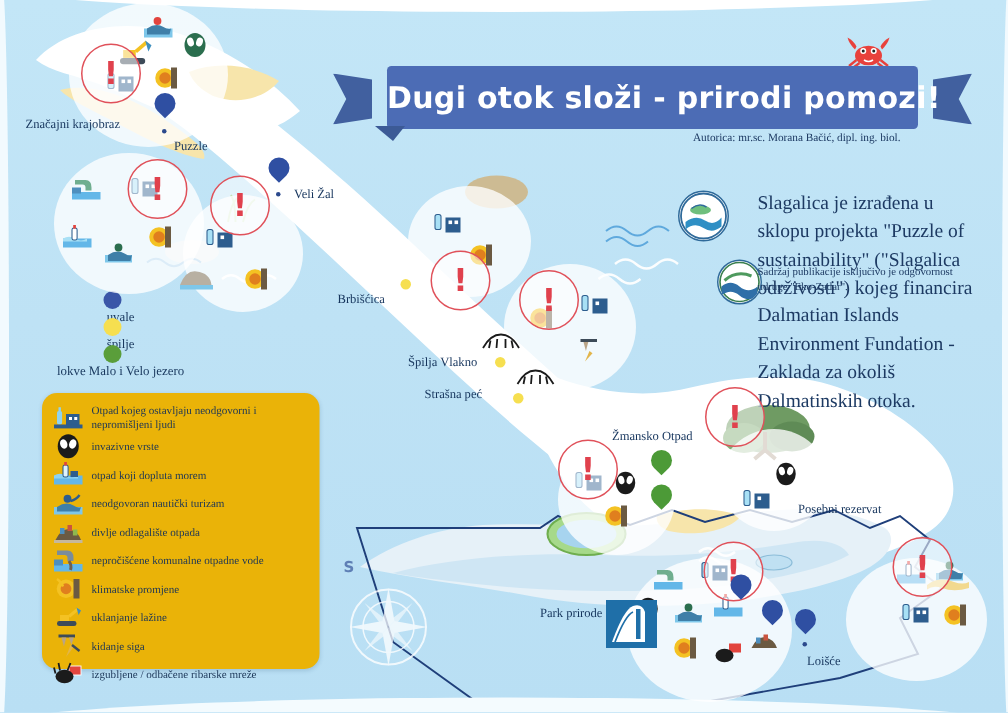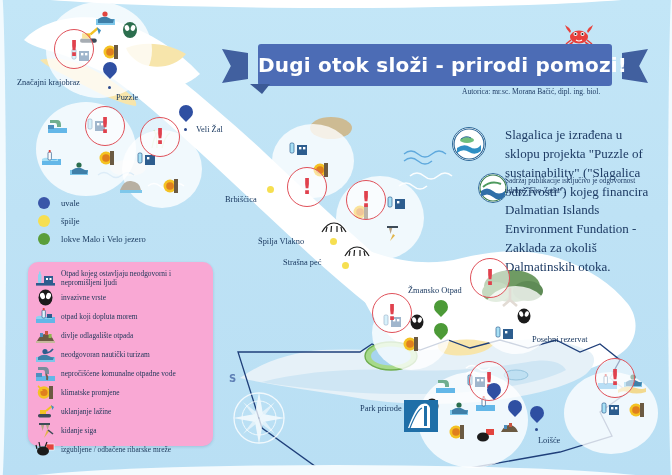--- a/index.html
+++ b/index.html
@@ -42,26 +42,26 @@
   .blurb{position:absolute;left:505px;top:126px;width:155px;font-size:13px;line-height:1.45;color:#1d3a63;}
   .blurb2{position:absolute;left:505px;top:176px;width:150px;font-size:7.2px;line-height:1.45;color:#1d3a63;}
 
   .logo-badge{position:absolute;border-radius:50%;background:#ffffff;border:1.2px solid #2f6a9a;
       box-sizing:border-box;overflow:hidden;}
   .logo1{left:452px;top:127px;width:34px;height:34px;}
   .logo2{left:478px;top:173px;width:30px;height:30px;}
 
   
   .dotlegend{position:absolute;left:38px;top:194px;}
-  .dotrow{display:flex;align-items:center;height:18px;}
+  .dotrow{display:flex;align-items:center;height:18px;flex-direction:column;}
   .dot{width:12px;height:12px;border-radius:50%;margin-right:11px;flex:none;}
   .dotlabel{font-size:8.6px;color:#17365c;font-family:"Liberation Serif",serif;}
 
   
-  .legendcard{position:absolute;left:28px;top:262px;width:185px;height:184px;background:#f9a8d4;
+  .legendcard{position:absolute;left:28px;top:262px;width:185px;height:184px;background:#eab308;
       border-radius:10px;box-shadow:0 1px 3px rgba(30,70,110,.18);padding:7px 8px 6px 8px;box-sizing:border-box;}
   .lrow{display:flex;align-items:center;margin-bottom:2px;min-height:16px;}
   .lico{width:19px;height:17px;flex:none;margin-right:6px;position:relative;}
   .ltxt{font-size:7.4px;color:#1b3557;line-height:1.22;font-family:"Liberation Serif",serif;}
 
   
   .mlabel{position:absolute;font-size:8.4px;color:#16355d;font-family:"Liberation Serif",serif;white-space:nowrap;}
 
   
   .pin{position:absolute;width:14px;height:19px;}
@@ -273,40 +273,40 @@
           <rect x="6.8" y="0" width="1.8" height="2.4" fill="#e2443e"></rect>
           <rect x="11" y="6" width="5" height="4" fill="#2d5d8e"></rect>
         </svg>
       </span>
       <span class="ltxt">otpad koji dopluta morem</span>
     </div>
 
     <div class="lrow">
       <span class="lico">
         <svg width="19" height="17" viewBox="0 0 19 17">
+          <rect x="0" y="11" width="19" height="5" fill="#7ec7ea"></rect>
+          <path d="M2,11 q6,-4 11,-1 q3,2 5,1 l-1,3 h-15 z" fill="#3f7fa8"></path>
+          <circle cx="9" cy="5.5" r="2.6" fill="#2d5d8e"></circle>
+          <path d="M11,7 q4,-1 6,-4" stroke="#2d5d8e" stroke-width="1.6" fill="none"></path>
+        </svg>
+      </span>
+      <span class="ltxt">neodgovoran nautički turizam</span>
+    </div>
+
+    <div class="lrow">
+      <span class="lico">
+        <svg width="19" height="17" viewBox="0 0 19 17">
           <path d="M1,14 q4,-8 9,-7 q6,1 8,7 z" fill="#6b5a42"></path>
           <rect x="4" y="6" width="3" height="4" fill="#4e8fbe"></rect>
             <rect x="9" y="4" width="3" height="4" fill="#c9543f"></rect>
           <rect x="12.6" y="7" width="3" height="4" fill="#8fb84e"></rect>
           <rect x="0" y="14" width="19" height="2" fill="#c6b89b"></rect>
         </svg>
       </span>
       <span class="ltxt">divlje odlagalište otpada</span>
-    </div>
-
-    <div class="lrow">
-      <span class="lico">
-        <svg width="19" height="17" viewBox="0 0 19 17">
-          <rect x="0" y="11" width="19" height="5" fill="#7ec7ea"></rect>
-          <path d="M2,11 q6,-4 11,-1 q3,2 5,1 l-1,3 h-15 z" fill="#3f7fa8"></path>
-          <circle cx="9" cy="5.5" r="2.6" fill="#2d5d8e"></circle>
-          <path d="M11,7 q4,-1 6,-4" stroke="#2d5d8e" stroke-width="1.6" fill="none"></path>
-        </svg>
-      </span>
-      <span class="ltxt">neodgovoran nautički turizam</span>
     </div>
 
     <div class="lrow">
       <span class="lico">
         <svg width="19" height="17" viewBox="0 0 19 17">
           <rect x="0" y="11" width="19" height="5" fill="#63b7e8"></rect>
           <path d="M2,2 h7 q4,0 4,5 v2 h-4 v-2 q0,-2 -2,-2 h-5 z" fill="#7a8c9c"></path>
           <path d="M10,9 q2,3 1,6" stroke="#6e6152" stroke-width="2" fill="none"></path>
           <rect x="0" y="8" width="6" height="4" fill="#4e8fbe"></rect>
         </svg>
@@ -621,21 +621,21 @@
   <div class="pinhole" style="left:535px;top:428px"></div>
 
   <div class="ydot" style="left:267px;top:186px"></div>
   <div class="ydot" style="left:330px;top:238px"></div>
   <div class="ydot" style="left:342px;top:262px"></div>
 
   <div class="mlabel" style="left:17px;top:78px">Značajni krajobraz</div>
   <div class="mlabel" style="left:116px;top:93px">Puzzle</div>
   <div class="mlabel" style="left:196px;top:125px">Veli Žal</div>
   <div class="mlabel" style="left:225px;top:195px">Brbišćica</div>
-  <div class="mlabel" style="left:258px;top:237px">Špilja Vlakno</div>
+  <div class="mlabel" style="left:272px;top:237px">Špilja Vlakno</div>
   <div class="mlabel" style="left:283px;top:258px">Strašna peć</div>
   <div class="mlabel" style="left:408px;top:286px">Žmansko Otpad</div>
   <div class="mlabel" style="left:532px;top:335px">Posebni rezervat</div>
   <div class="mlabel" style="left:360px;top:404px">Park prirode</div>
   <div class="mlabel" style="left:538px;top:436px">Loišće</div>
 
   <div class="compass-s">S</div>
 
 </div>
 

